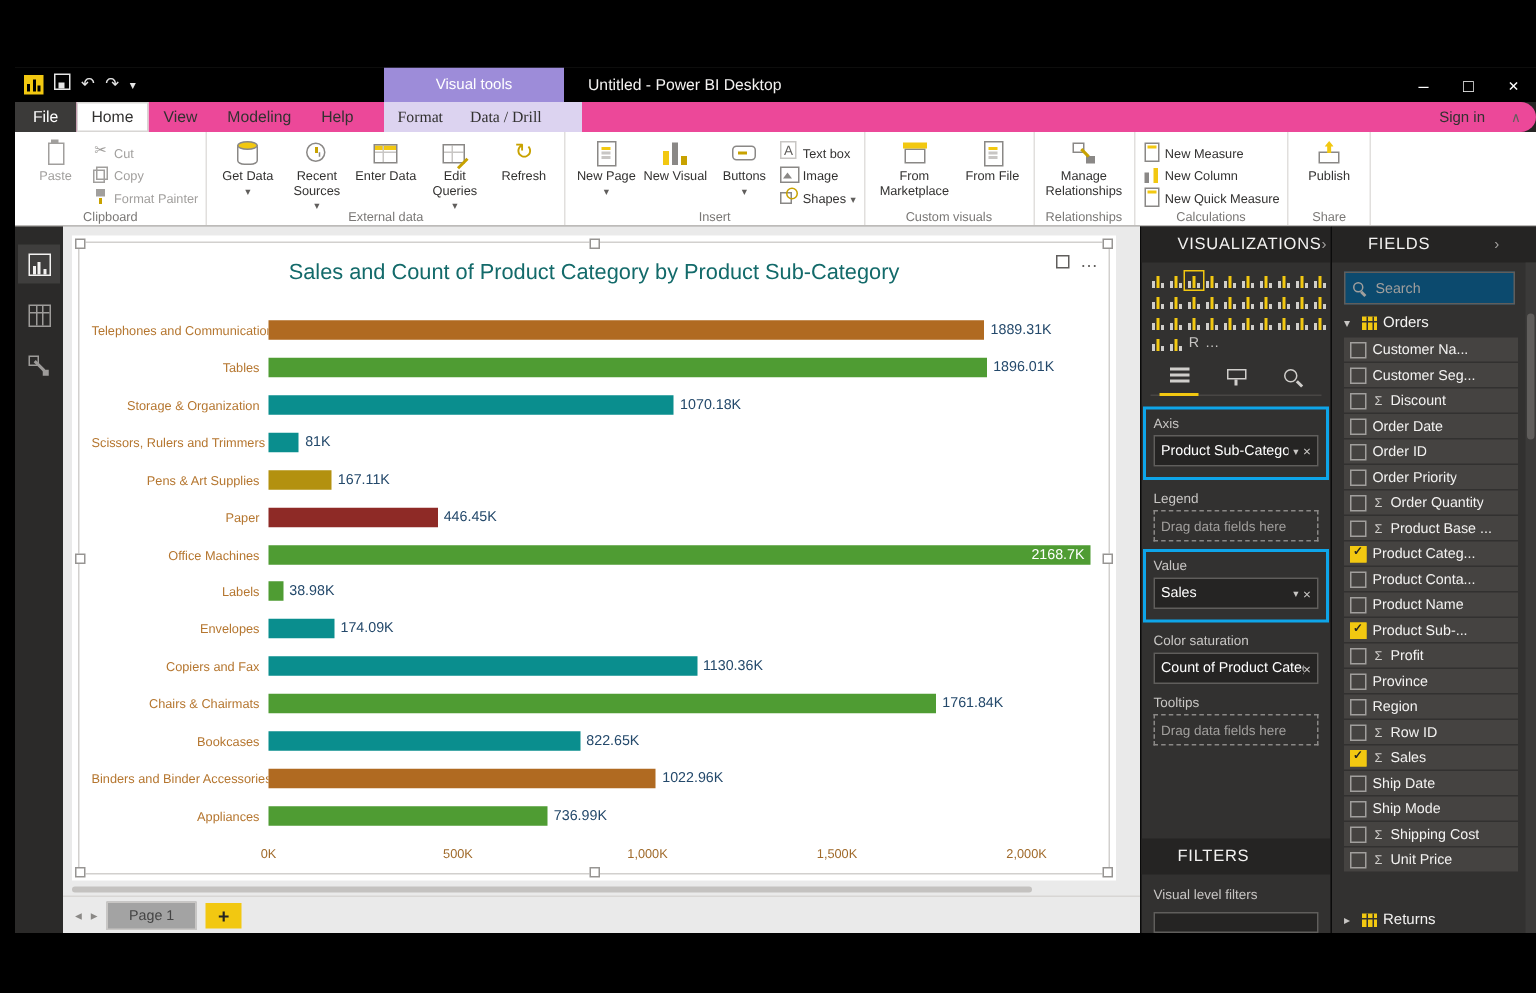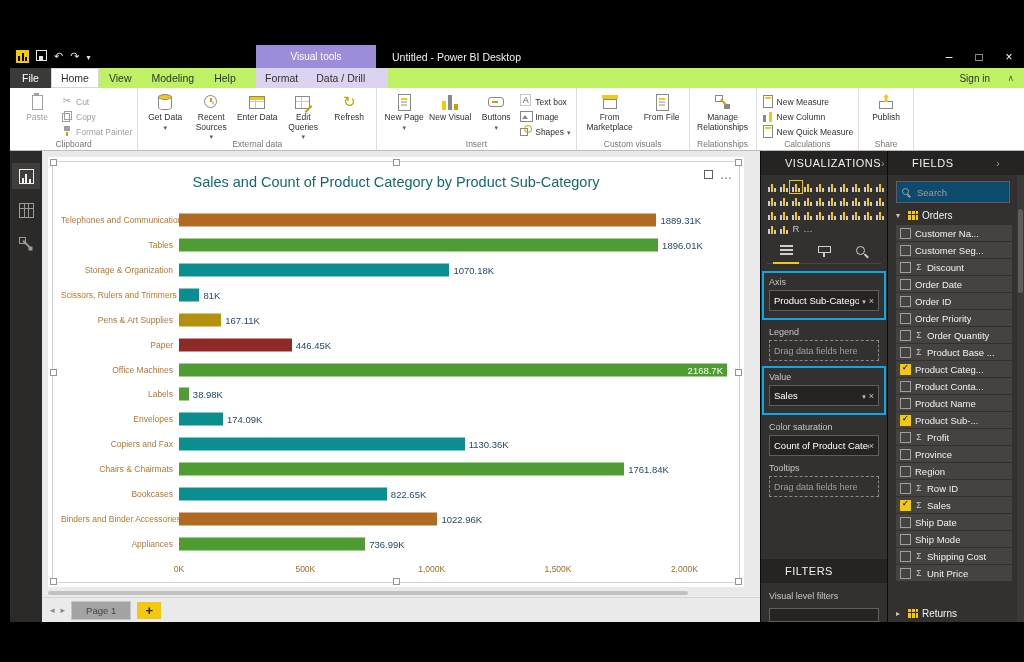--- a/index.html
+++ b/index.html
@@ -21,27 +21,27 @@
   .qat-undo::before{content:"↶";}
   .qat-redo::before{content:"↷";}
   .qat-caret::before{content:"▾";font-size:8px;}
   .ctx-header{position:absolute;left:246px;top:0;width:120px;height:23px;background:#9d8cd9;color:#fff;
      font-size:10px;display:flex;align-items:center;justify-content:center;}
   .win-title{position:absolute;left:382px;font-size:10.5px;color:#f3f2f1;}
   .win-controls{position:absolute;right:0;top:0;height:23px;display:flex;}
   .winbtn{width:30px;height:23px;display:flex;align-items:center;justify-content:center;font-size:12px;color:#fff;}
 
   
-  .tabrow{height:20px;background:#bef264;position:relative;display:flex;align-items:stretch;flex:none;
-     font-size:10.5px;color:#323130;}
+  .tabrow{height:20px;background:#ec4899;position:relative;display:flex;align-items:stretch;flex:none;
+     font-size:10.5px;color:#323130;border-radius:10px;}
   .tab{padding:0 10px;display:flex;align-items:center;white-space:nowrap;}
   .tab.file{background:#3b3a39;color:#fff;padding:0 12px;}
   .tab.active{background:#fff;box-shadow:inset 0 0 0 1px #d8d6d4;}
   .ctx-tabs{position:absolute;left:246px;top:0;bottom:0;width:132px;background:#dcd3f0;display:flex;}
-  .ctx-tabs .tab{padding:0 9px;}
+  .ctx-tabs .tab{padding:0 9px;font-family:Liberation Serif, serif;}
   .signin{position:absolute;right:34px;top:0;bottom:0;display:flex;align-items:center;font-size:10px;}
   .collapse-ic{position:absolute;right:10px;top:0;bottom:0;display:flex;align-items:center;color:#605e5c;font-size:9px;}
   .collapse-ic::before{content:"∧";}
 
   
   .ribbon{height:62px;background:#fff;border-bottom:1px solid #bdbbb9;display:flex;flex:none;}
   .rgroup{position:relative;border-right:1px solid #e1dfdd;padding:3px 5px 13px;}
   .gbody{display:flex;gap:2px;align-items:flex-start;height:46px;}
   .glabel{position:absolute;left:0;right:0;bottom:1px;text-align:center;font-size:8.5px;color:#797775;white-space:nowrap;}
   .bigbtn{width:44px;display:flex;flex-direction:column;align-items:center;font-size:8.5px;line-height:1.12;

